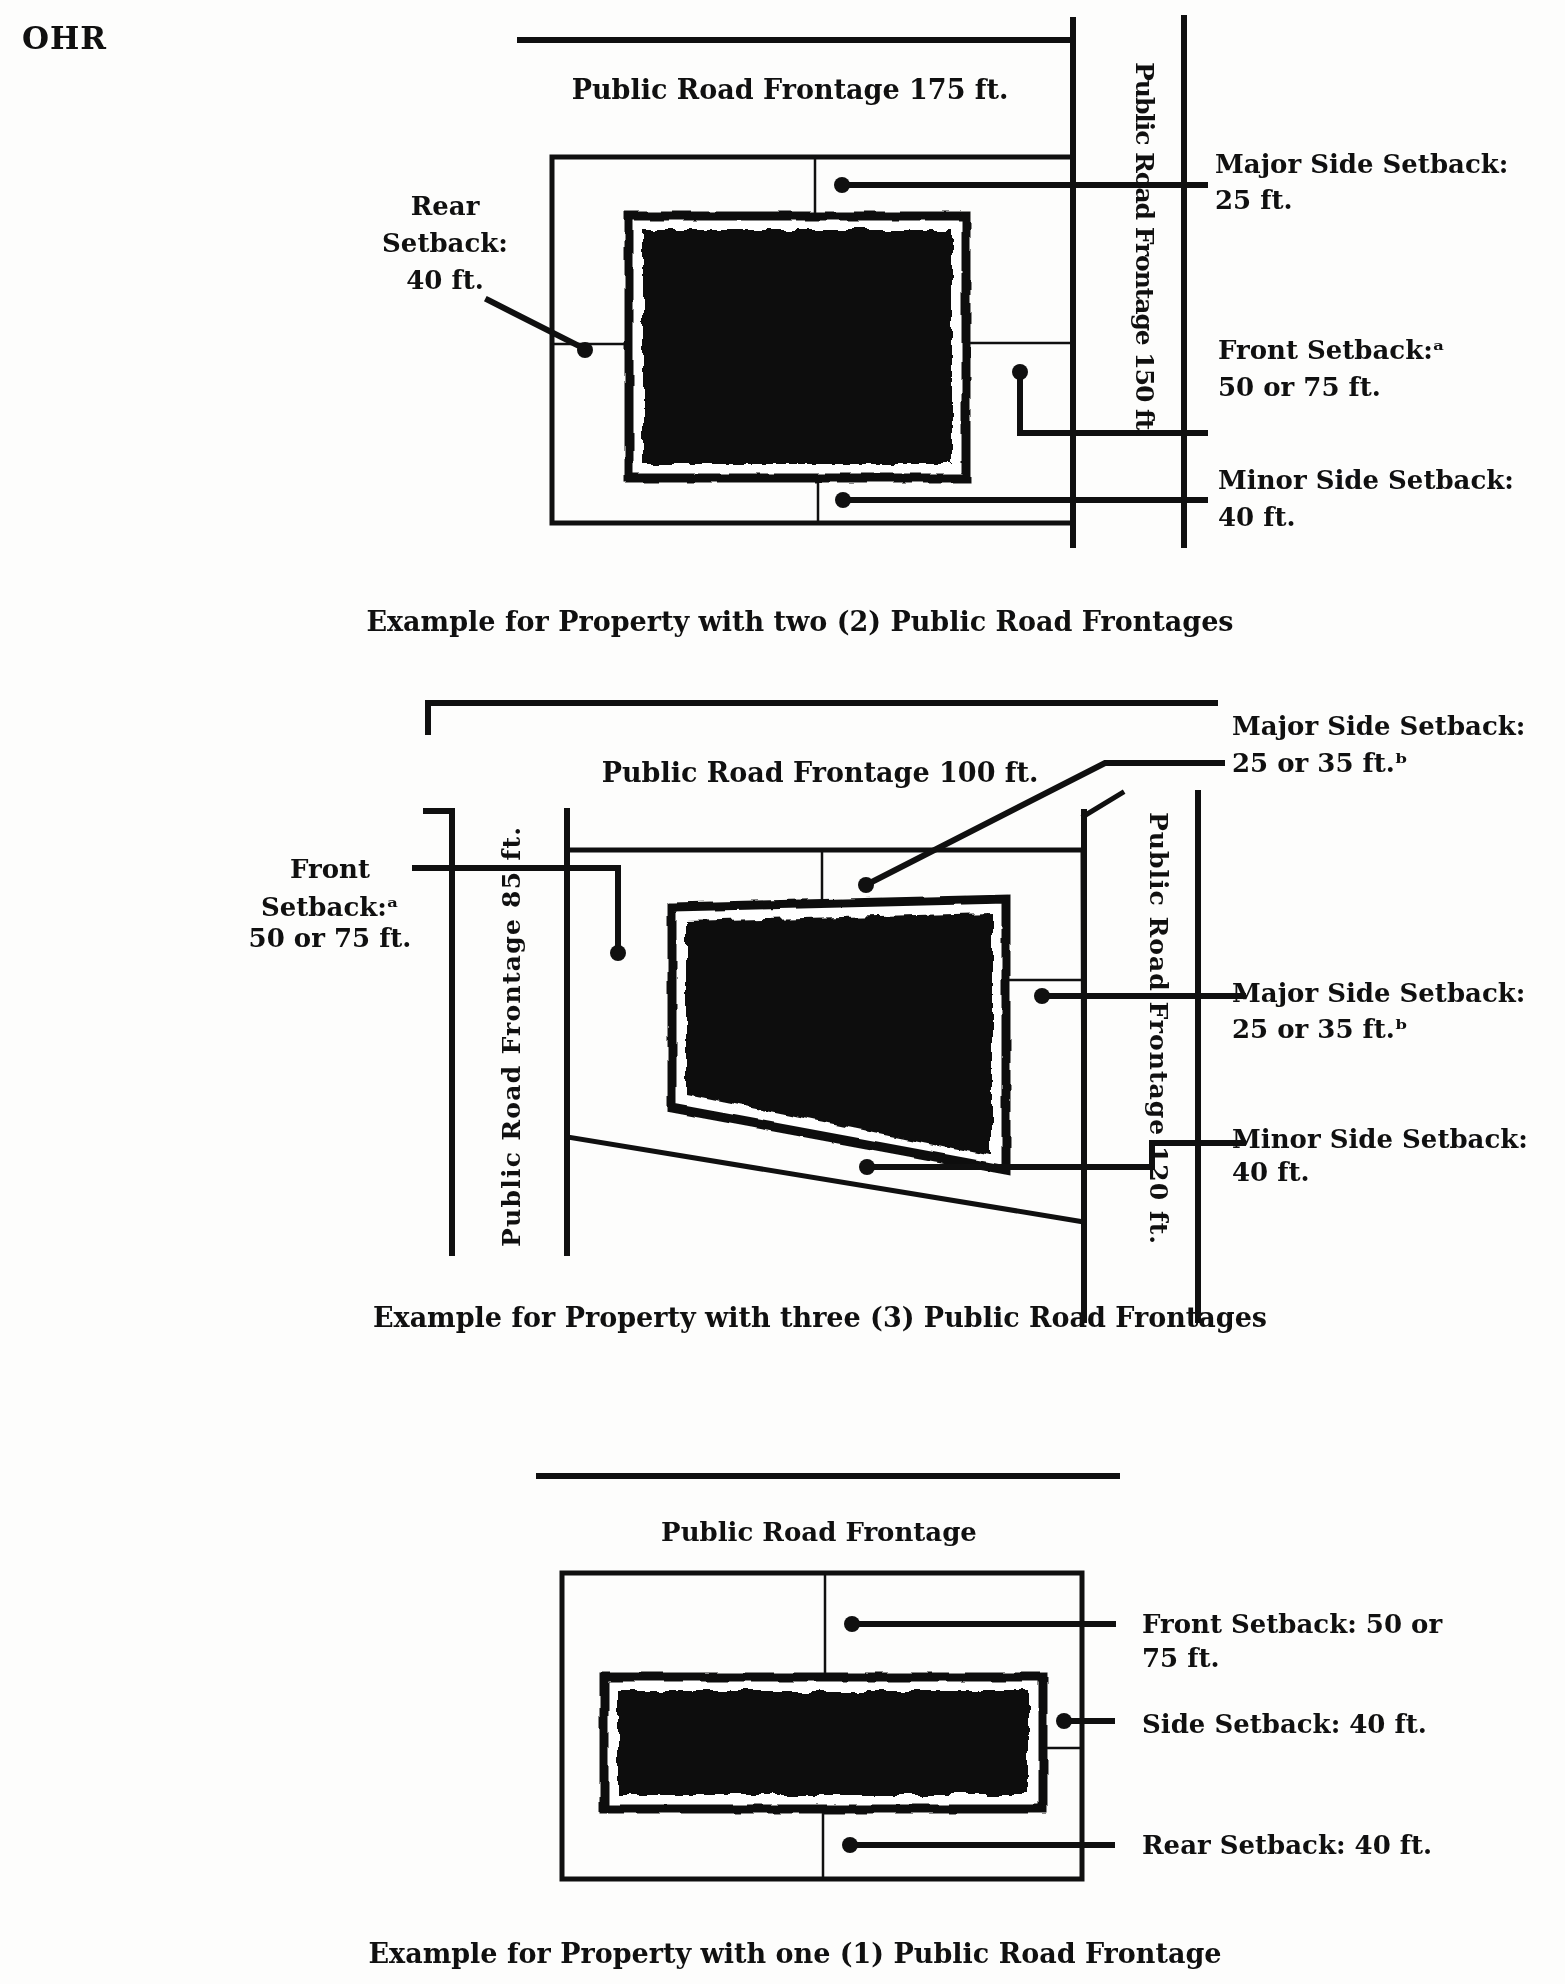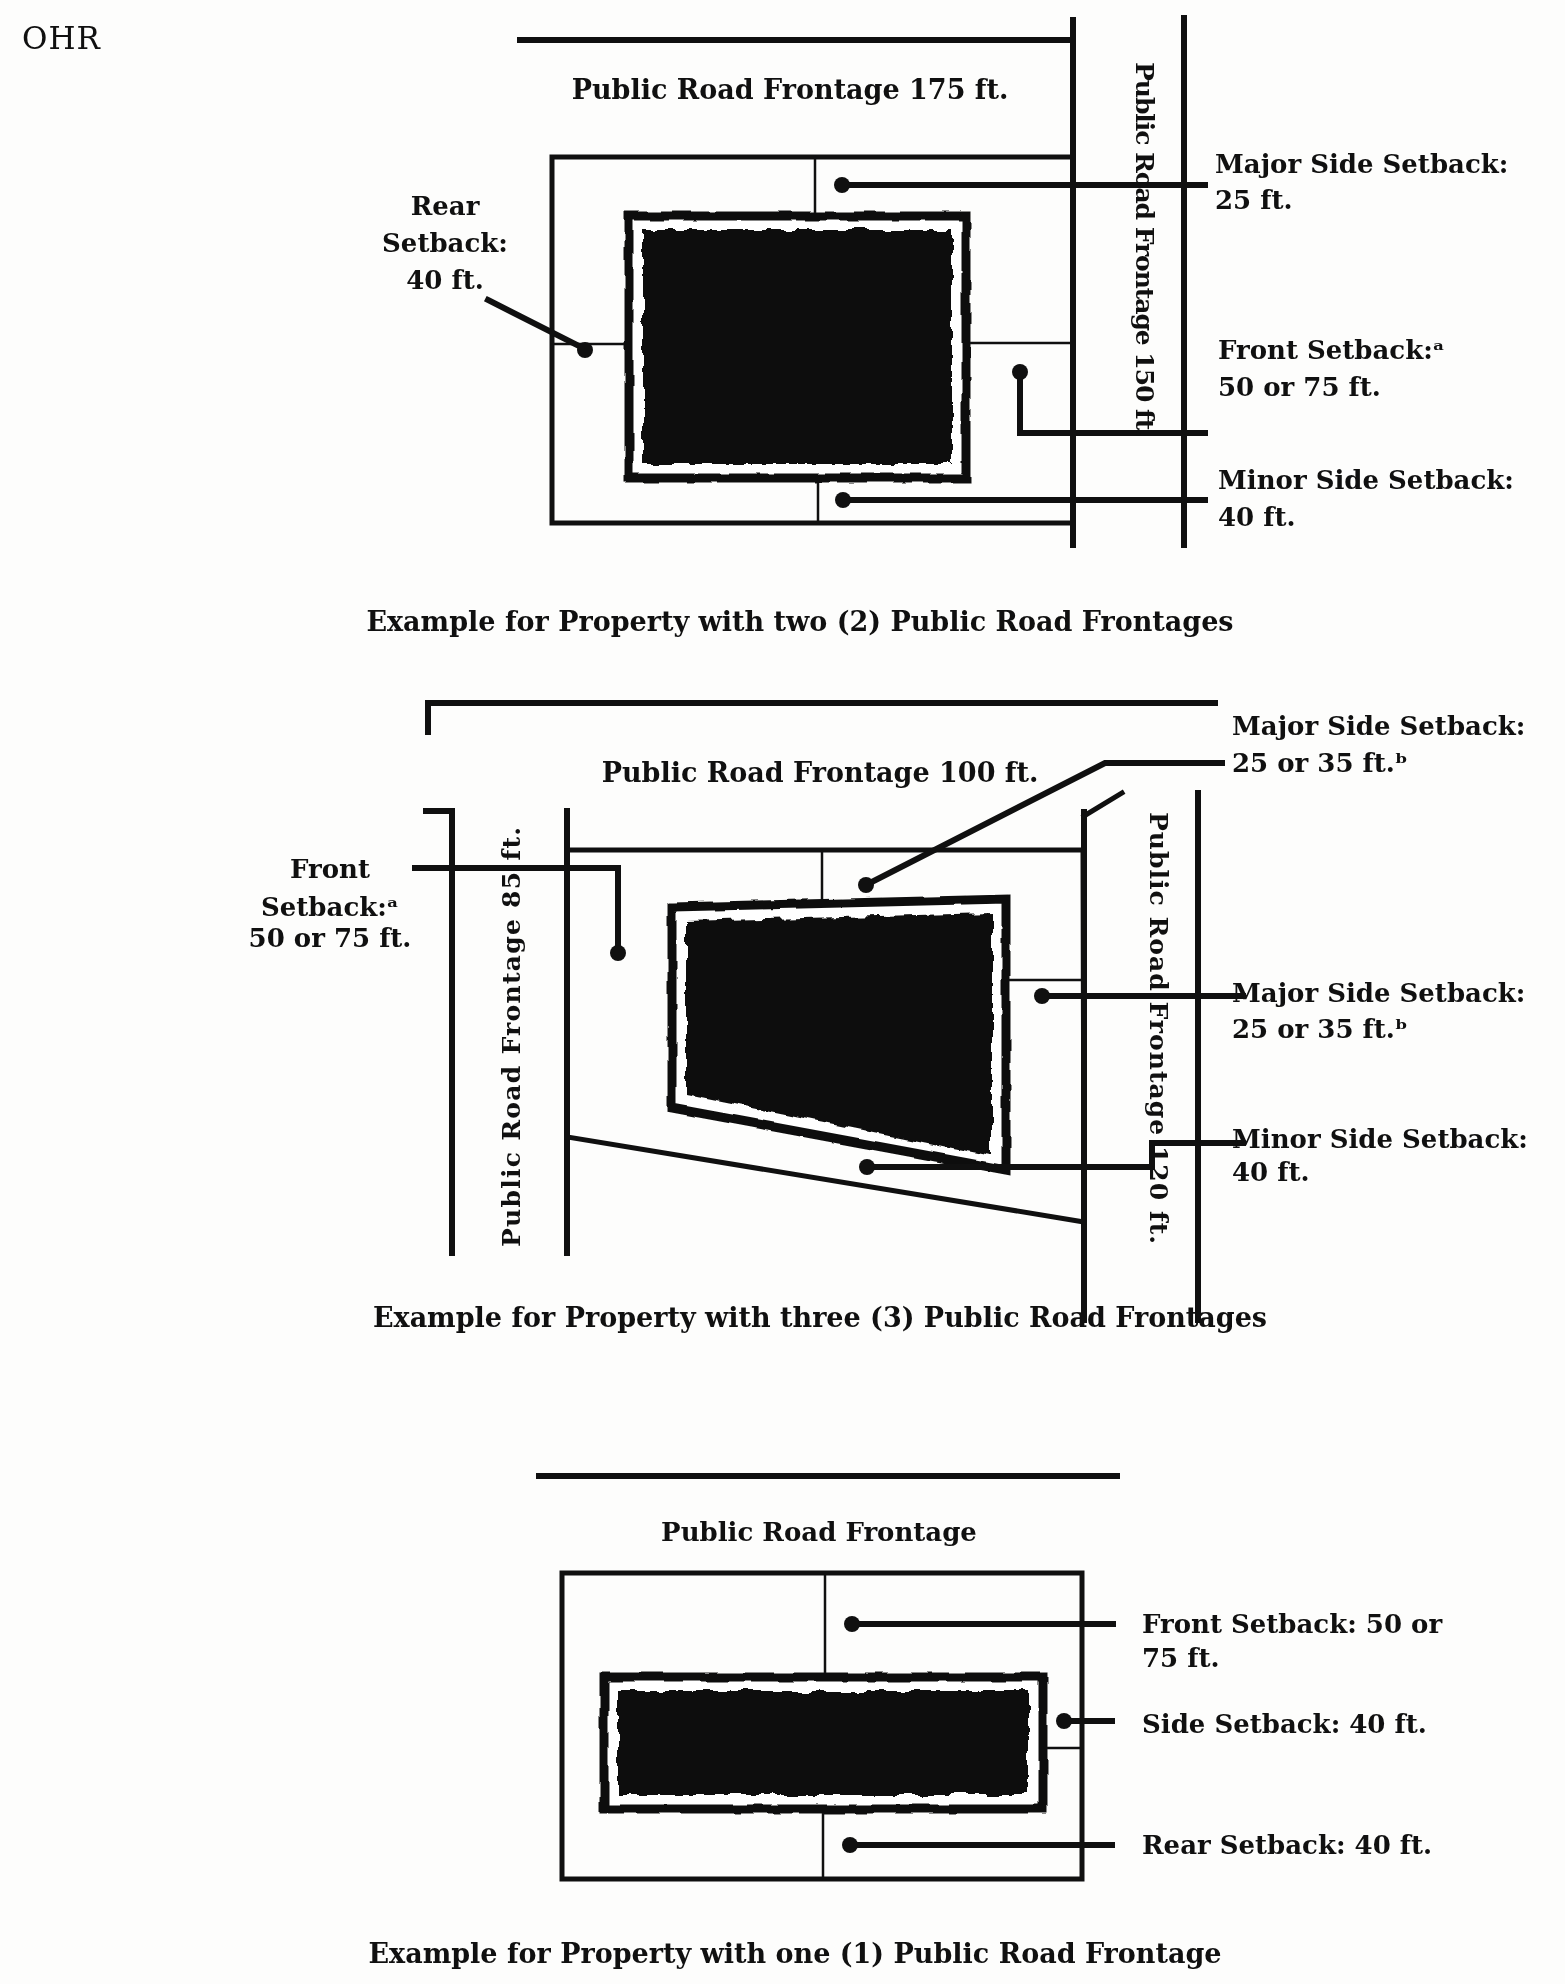--- a/index.html
+++ b/index.html
@@ -6,21 +6,21 @@
   .page{
     position:relative;
     width:1565px;height:1984px;
     background:#fdfdfc;
     margin:0 auto;
     font-family:"DejaVu Serif","Liberation Serif",serif;
     overflow:hidden;
   }
   .corner-label{
     position:absolute;left:22px;top:20px;
-    font-size:31px;font-weight:normal;letter-spacing:1px;color:#101010;
+    font-size:31px;font-weight:bold;letter-spacing:1px;color:#101010;
   }
   svg{position:absolute;left:0;top:0;}
   svg text{
     font-family:"DejaVu Serif","Liberation Serif",serif;
     font-weight:bold;
     fill:#101010;
   }
   .t27{font-size:27px;}
   .t26{font-size:26px;}
   .t25{font-size:25px;}

